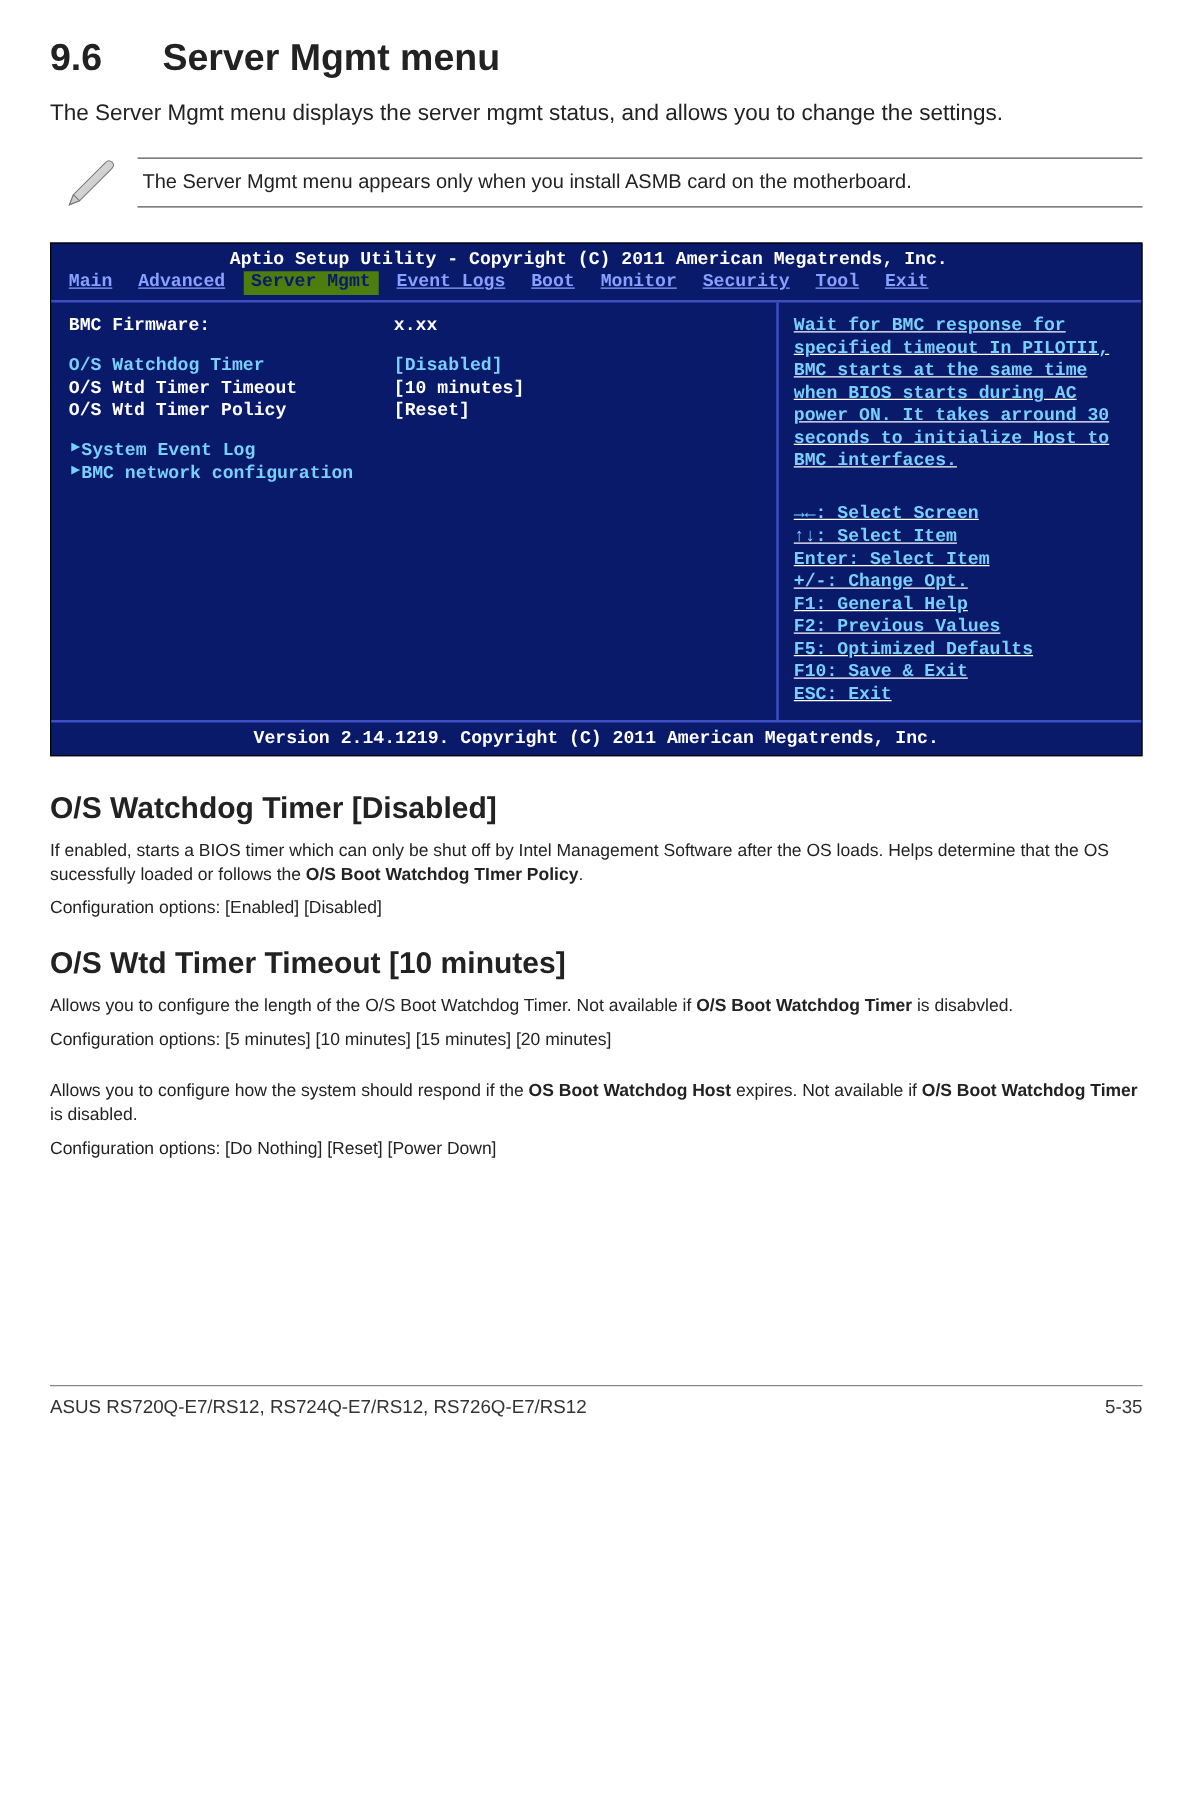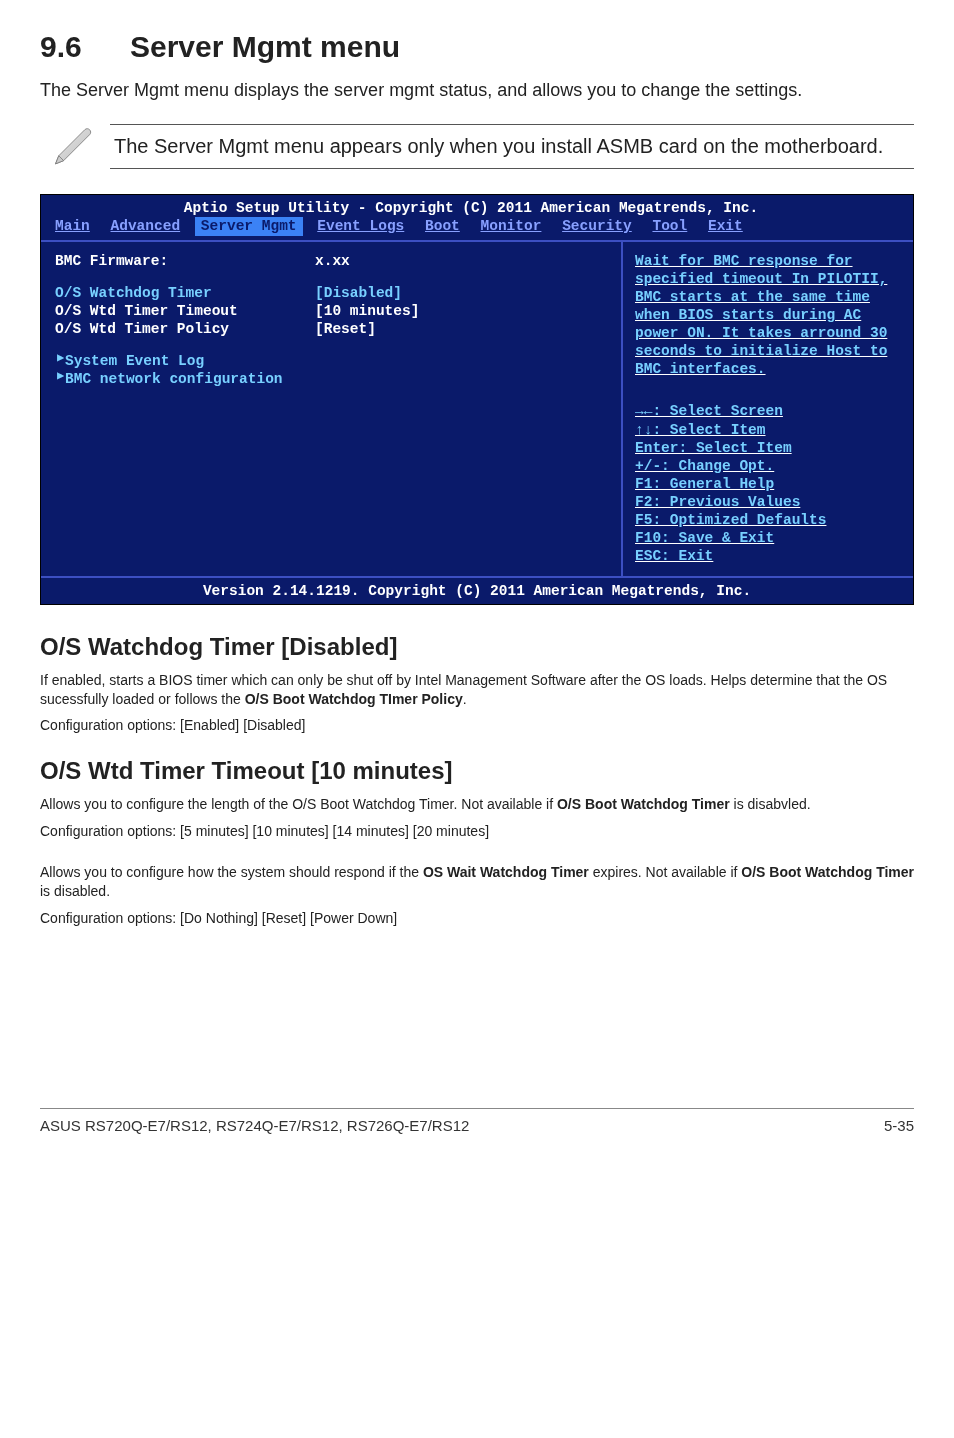--- a/index.html
+++ b/index.html
@@ -8,28 +8,28 @@
 
   h1.section-title { font-size: 30px; font-weight: 700; margin: 30px 0 14px 0; }
   h1.section-title .num { display:inline-block; width:90px; }
 
   p.body { font-size: 18px; line-height: 1.35; margin-bottom: 18px; }
 
   
   .note-wrap { display:flex; align-items:center; margin:10px 0 22px 0; }
   .note-icon { width:70px; flex:0 0 70px; display:flex; justify-content:center; }
   .note-icon svg { width:52px; height:52px; }
-  .note-text { flex:1; border-top:1px solid #555; border-bottom:1px solid #555; padding:10px 4px; font-size:20px; }
+  .note-text { flex:1; border-top:1px solid #555; border-bottom:1px solid #555; padding:10px 4px; font-size:16px; }
 
   
   .bios { background:#0a1a6a; color:#fff; font-family:"Courier New", monospace; font-size:14.5px; font-weight:bold; line-height:1.25; border:1px solid #000; margin-bottom:28px; }
   .bios .topbar { padding:4px 20px 0 8px; color:#fff; text-align:center; }
   .bios .menubar { padding:0 8px 4px 8px; }
   .bios .menubar span { display:inline-block; padding:0 6px; }
-  .bios .menubar .active { background:#3b82f6; color:#0a1a6a; }
+  .bios .menubar .active { background:#4d7c0f; color:#0a1a6a; }
   .bios .menubar .inactive { color:#88a0ff; text-decoration:underline; }
 
   .bios .panel { display:flex; border-top:2px solid #3c4fc2; }
   .bios .left  { flex: 1 1 auto; padding:10px 14px 14px 14px; border-right:2px solid #3c4fc2; min-height:280px; position:relative; }
   .bios .right { width:290px; flex:0 0 290px; padding:10px 10px 10px 12px; display:flex; flex-direction:column; justify-content:space-between;text-decoration:underline; }
   .bios .right .help { color:#78d0ff; }
   .bios .right .keys { color:#78d0ff; margin-top:24px; }
 
   .bios .row { display:flex; }
   .bios .row .lab { width:260px; }
@@ -143,26 +143,26 @@
     <span>If enabled, starts a BIOS timer which can only be shut off by Intel Management Software after the OS loads. Helps determine that the OS sucessfully loaded or follows the </span><b>O/S Boot Watchdog TImer Policy</b><span>.</span>
   </p>
   <p class="para">Configuration options: [Enabled] [Disabled]</p>
 </div>
 
 <div class="block">
   <h3 class="h3">O/S Wtd Timer Timeout [10 minutes]</h3>
   <p class="para">
     <span>Allows you to configure the length of the O/S Boot Watchdog Timer. Not available if </span><b>O/S Boot Watchdog Timer</b><span> is disabvled.</span>
   </p>
-  <p class="para">Configuration options: [5 minutes] [10 minutes] [14 minutes] [20 minutes]</p>
+  <p class="para">Configuration options: [5 minutes] [10 minutes] [15 minutes] [20 minutes]</p>
 </div>
 
 <div class="block">
   <p class="para">
-    <span>Allows you to configure how the system should respond if the </span><b>OS Wait Watchdog Timer</b><span> expires. Not available if </span><b>O/S Boot Watchdog Timer</b><span> is disabled.</span>
+    <span>Allows you to configure how the system should respond if the </span><b>OS Boot Watchdog Host</b><span> expires. Not available if </span><b>O/S Boot Watchdog Timer</b><span> is disabled.</span>
   </p>
   <p class="para">Configuration options: [Do Nothing] [Reset] [Power Down]</p>
 </div>
 
 <div class="footer">
   <span>ASUS RS720Q-E7/RS12, RS724Q-E7/RS12, RS726Q-E7/RS12</span>
   <span>5-35</span>
 </div>
 
 </body></html>

